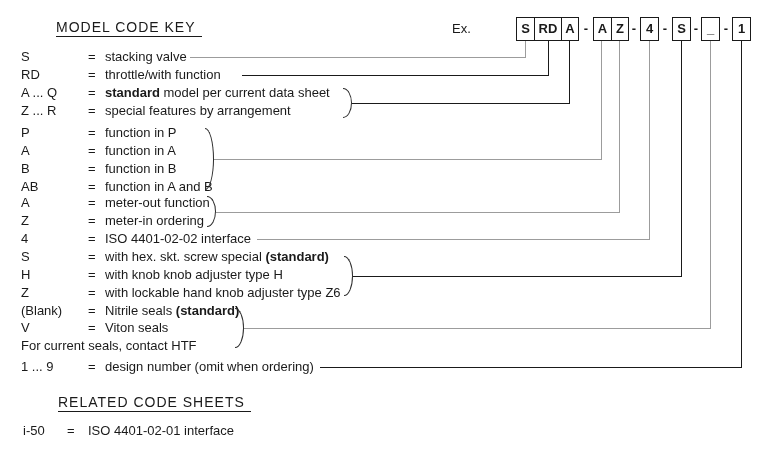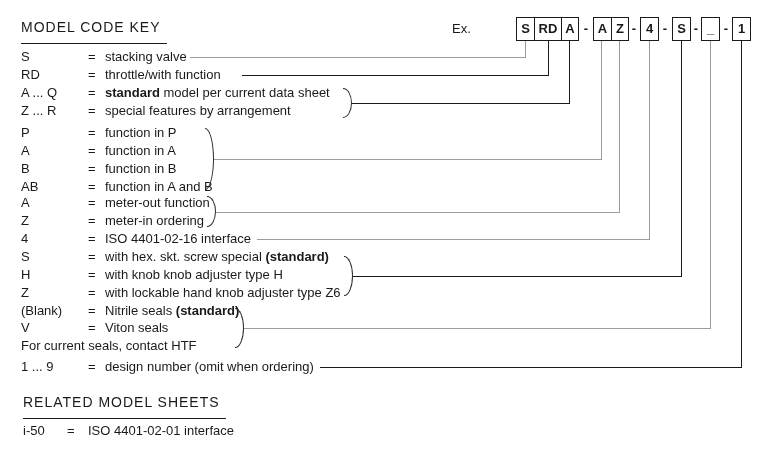--- a/index.html
+++ b/index.html
@@ -3,21 +3,21 @@
 <meta charset="utf-8">
 <style>
   * { margin:0; padding:0; box-sizing:border-box; }
   html,body { background:#ffffff; }
   .page {
     position:relative; width:763px; height:452px; background:#ffffff;
     font-family:"Liberation Sans", sans-serif; color:#1a1a1a; overflow:hidden;
   }
   .heading {
     position:absolute; font-size:14px; letter-spacing:1px; white-space:nowrap;
-    border-bottom:1px solid #1a1a1a; padding:0 6px 8px 0;
+    border-bottom:1px solid #1a1a1a; padding:0 6px 1px 0;margin-left:35px;
   }
   .row { position:absolute; left:21px; height:18px; line-height:18px; font-size:13px; white-space:nowrap; }
   .row .term { position:absolute; left:0; }
   .row .eq   { position:absolute; left:67px; }
   .row .desc { position:absolute; left:84px; }
   .row2 .eq  { left:44px; }
   .row2 .desc{ left:65px;text-align:right; }
   .ex-label { position:absolute; left:452px; top:21px; font-size:13px; }
   .box {
     position:absolute; top:17px; height:24px; border:1px solid #1a1a1a;
@@ -33,21 +33,21 @@
     border:1px solid #2a2a2a; border-left:none;
     border-radius:0 9px 9px 0 / 0 50% 50% 0;
   }
 </style>
 </head>
 <body>
 
 <div class="page">
 
   <div class="heading" style="left:21px; top:19px;">MODEL CODE KEY</div>
-  <div class="heading" style="left:23px; top:394px;">RELATED MODEL SHEETS</div>
+  <div class="heading" style="left:23px; top:394px;">RELATED CODE SHEETS</div>
 
   <div class="ex-label">Ex.</div>
   <div class="box" style="left:516px; width:19px;">S</div>
   <div class="box" style="left:534px; width:28px;">RD</div>
   <div class="box" style="left:561px; width:18px;">A</div>
   <div class="dash" style="left:582px;">-</div>
   <div class="box" style="left:593px; width:19px;">A</div>
   <div class="box" style="left:611px; width:18px;">Z</div>
   <div class="dash" style="left:630px;">-</div>
   <div class="box" style="left:640px; width:19px;">4</div>
@@ -104,21 +104,21 @@
     <span class="desc"><span>meter-out function</span><b></b><span></span></span>
   </div>
   <div class="row" style="top:212px;">
     <span class="term">Z</span>
     <span class="eq">=</span>
     <span class="desc"><span>meter-in ordering</span><b></b><span></span></span>
   </div>
   <div class="row" style="top:230px;">
     <span class="term">4</span>
     <span class="eq">=</span>
-    <span class="desc"><span>ISO 4401-02-16 interface</span><b></b><span></span></span>
+    <span class="desc"><span>ISO 4401-02-02 interface</span><b></b><span></span></span>
   </div>
   <div class="row" style="top:248px;">
     <span class="term">S</span>
     <span class="eq">=</span>
     <span class="desc"><span>with hex. skt. screw special </span><b>(standard)</b><span></span></span>
   </div>
   <div class="row" style="top:266px;">
     <span class="term">H</span>
     <span class="eq">=</span>
     <span class="desc"><span>with knob knob adjuster type H</span><b></b><span></span></span>

